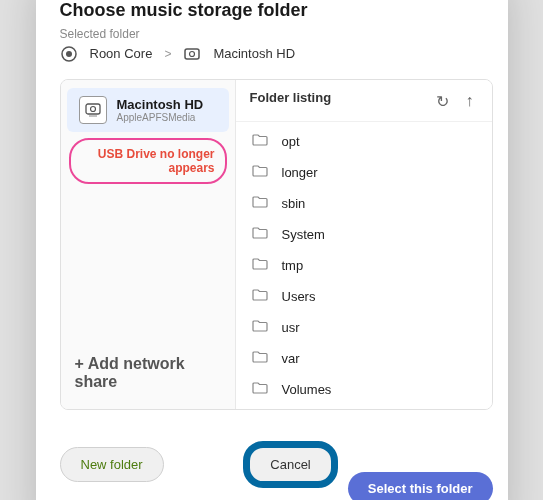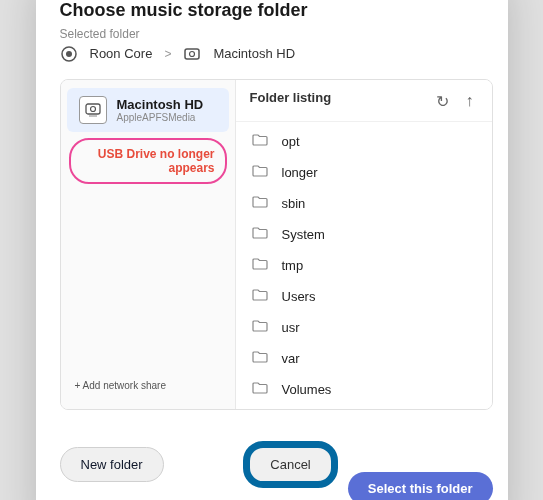--- a/index.html
+++ b/index.html
@@ -117,26 +117,27 @@
       font-weight: 600;
       color: #e74c3c;
       text-align: right;
       cursor: pointer;
     }
     .sidebar-spacer {
       flex: 1;
     }
     .add-network {
       padding: 10px 14px;
-      font-size: 10px;
+      font-size: 16px;
       color: #555;
       cursor: pointer;
       display: flex;
       align-items: center;
       gap: 4px;
+      font-weight: bold;
     }
     .folder-panel {
       flex: 1;
       display: flex;
       flex-direction: column;
       background: #fff;
     }
     .folder-panel-header {
       display: flex;
       align-items: flex-start;
@@ -194,21 +195,21 @@
       padding: 9px 20px;
       border-radius: 20px;
       font-size: 13px;
       font-weight: 500;
       cursor: pointer;
       border: none;
       outline: none;
     }
     .btn-new-folder {
       background: #f0f0f0;
-      color: #0f172a;
+      color: #4d7c0f;
       border: 1px solid #d0d0d0;
     }
     .btn-cancel {
       background: #f0f0f0;
       color: #333;
       border: 7px solid #0369a1;
     }
     .btn-select {
       background: #5a6fd6;
       color: #fff;

